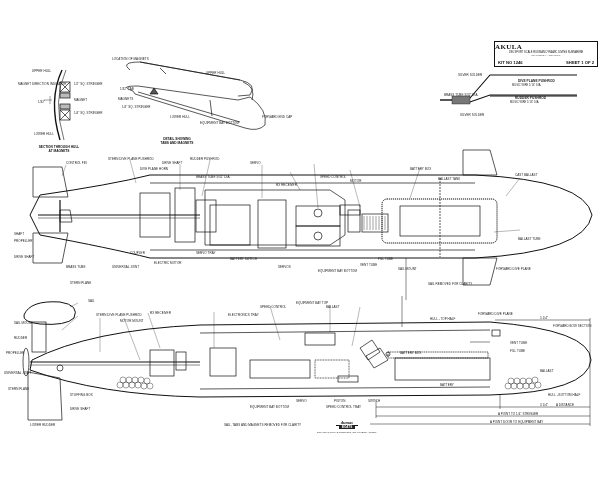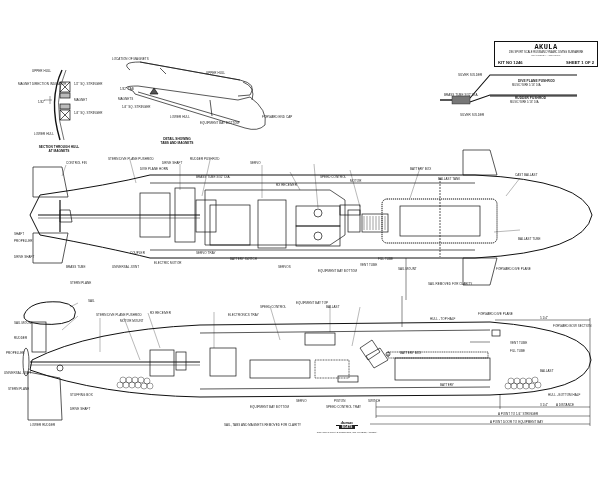--- a/index.html
+++ b/index.html
@@ -1,21 +1,21 @@
 <!DOCTYPE html>
 <html><head>
 <meta charset="utf-8">
 <style>
   html,body{margin:0;padding:0;background:#ffffff;}
   body{width:600px;height:480px;overflow:hidden;position:relative;font-family:"Liberation Sans",sans-serif;color:#111;}
   #sheet{position:absolute;left:0;top:0;width:600px;height:480px;}
   .lbl{position:absolute;font-size:3px;line-height:3.4px;color:#222;white-space:nowrap;letter-spacing:0.05px;font-family:"Liberation Sans",sans-serif;}
   .tiny{font-size:2.6px;}
   #title-block{position:absolute;left:494px;top:41px;width:102px;height:24px;border:1px solid #111;background:#fff;}
-  #title-block .t{position:absolute;left:0;right:0;top:1px;text-align:center;font-family:Liberation Mono, monospace;font-weight:bold;font-size:7px;letter-spacing:0.4px;}
+  #title-block .t{position:absolute;left:0;right:0;top:1px;text-align:left;font-family:Liberation Serif, serif;font-weight:bold;font-size:7px;letter-spacing:0.4px;}
   #title-block .s{position:absolute;left:0;right:0;top:9px;text-align:center;font-size:2.6px;}
   #title-block .s2{position:absolute;left:0;right:0;top:12px;text-align:center;font-size:2px;color:#444;}
   #title-block .kit{position:absolute;left:3px;bottom:1px;font-size:4.2px;font-weight:bold;}
   #title-block .sh{position:absolute;right:3px;bottom:1px;font-size:4.2px;font-weight:bold;}
   .cap{position:absolute;font-size:3.2px;line-height:3.8px;text-align:center;color:#111;font-weight:bold;}
   .logo{position:absolute;left:336px;top:420px;width:22px;text-align:center;font-family:"Liberation Serif",serif;font-style:italic;font-weight:bold;font-size:4.5px;color:#111;border-bottom:0.6px solid #111;}
   .logo2{position:absolute;left:339px;top:425px;width:16px;height:4px;background:#222;color:#fff;font-size:3px;text-align:center;line-height:4px;font-weight:bold;}
   .copy{position:absolute;left:292px;top:431px;width:110px;text-align:center;font-size:2.2px;color:#333;}
 </style>
 </head>

